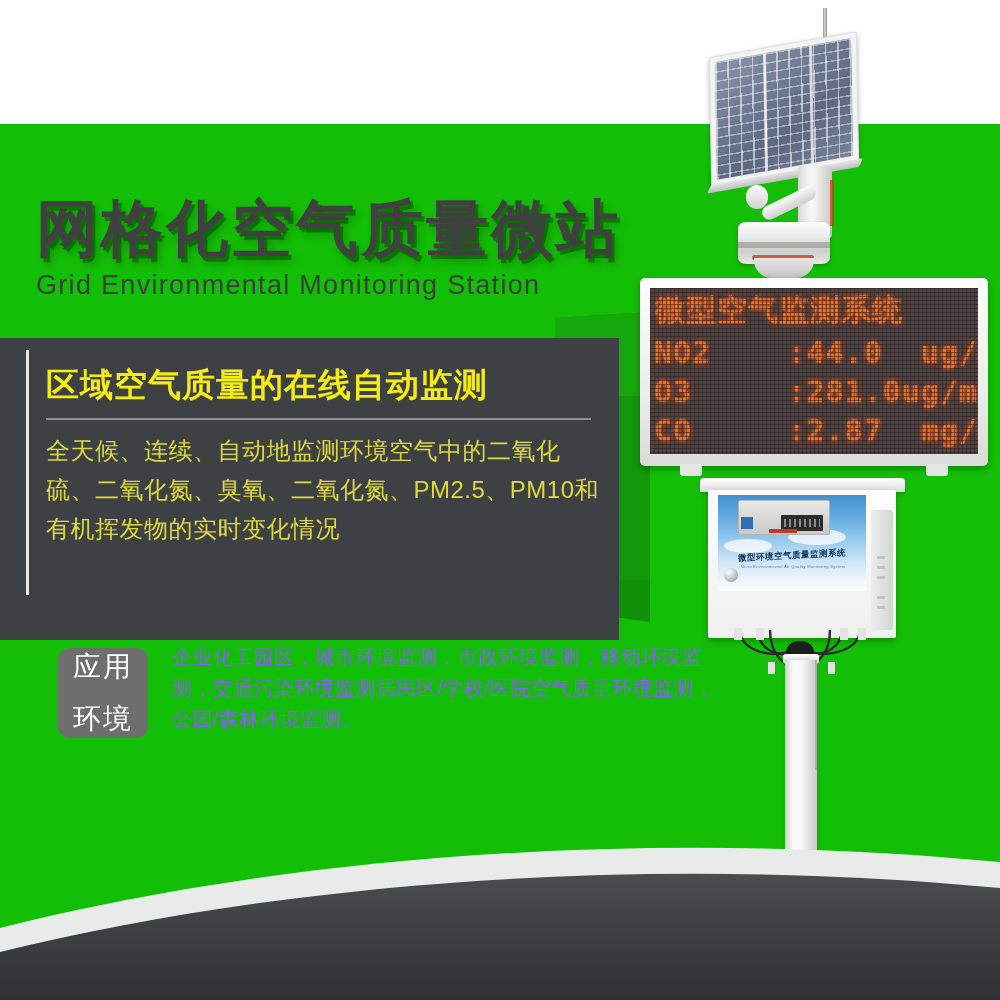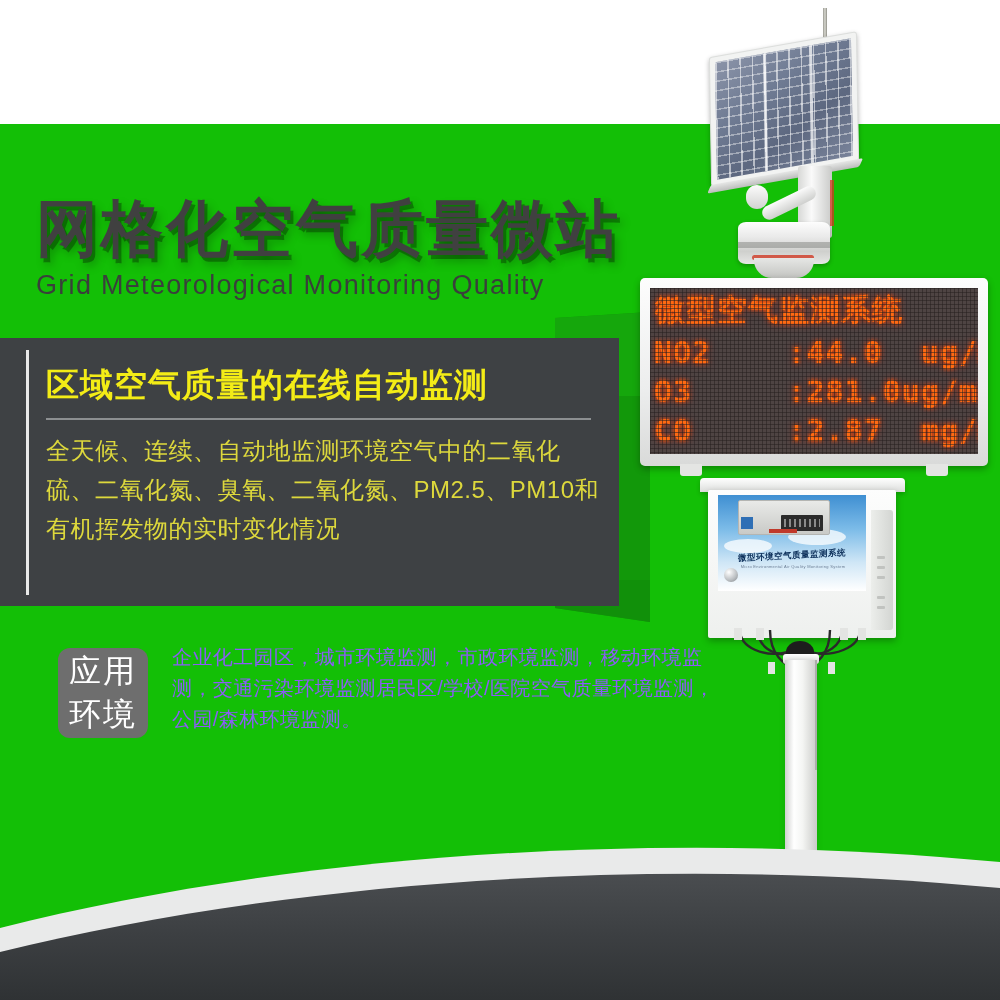--- a/index.html
+++ b/index.html
@@ -30,40 +30,40 @@
     text-shadow:3px 4px 0 rgba(0,0,0,.30), 5px 7px 10px rgba(0,0,0,.25);
     white-space:nowrap;
   }
   .sub-title{
     margin-top:8px;
     font-size:27px;color:#3a3f3c;letter-spacing:1.3px;white-space:nowrap;
   }
 
   
   .dark-panel{
-    position:absolute;left:0;top:338px;width:619px;height:268px;
+    position:absolute;left:0;top:338px;width:619px;height:302px;
     background:#3e4144;
   }
   .panel-rule-v{position:absolute;left:26px;top:12px;width:3px;height:245px;background:#e9e9e9;}
   .panel-head{
     position:absolute;left:46px;top:25px;width:556px;
     font-size:33px;font-weight:bold;color:#f3ec16;letter-spacing:1px;white-space:nowrap;
   }
   .panel-rule-h{position:absolute;left:46px;top:80px;width:545px;height:2px;background:#8c8f91;}
   .panel-body{
     position:absolute;left:46px;top:94px;width:562px;
     font-size:24px;line-height:1.62;color:#ddd83c;letter-spacing:.5px;
   }
 
   
   .app-badge{
     position:absolute;left:58px;top:648px;width:90px;height:90px;
     background:#6e6e6e;border-radius:12px;
-    display:flex;flex-direction:column;align-items:center;justify-content:center;
-    color:#ffffff;font-size:32px;line-height:1.35;letter-spacing:2px;
+    display:flex;flex-direction:column;align-items:center;justify-content:space-between;
+    color:#ffffff;font-size:28px;line-height:1.35;letter-spacing:2px;
   }
   .app-text{
     position:absolute;left:172px;top:642px;width:545px;
     font-size:20px;line-height:1.56;color:#8b5cf6;letter-spacing:.4px;
   }
 
   
   .device{position:absolute;left:620px;top:0;width:380px;height:960px;}
 
   
@@ -208,21 +208,21 @@
   <div class="ribbon">
     <svg width="500" height="330" viewBox="0 0 500 330">
       <polygon points="55,18 150,12 150,322 55,308" fill="#12980a"></polygon>
       <polygon points="55,18 150,12 150,96 55,96" fill="#15a70c"></polygon>
       <polygon points="55,280 150,280 150,322 55,308" fill="#11900a"></polygon>
     </svg>
   </div>
 
   <div class="title-block">
     <div class="main-title">网格化空气质量微站</div>
-    <div class="sub-title">Grid Meteorological Monitoring Quality</div>
+    <div class="sub-title">Grid Environmental Monitoring Station</div>
   </div>
 
   <div class="dark-panel">
     <div class="panel-rule-v"></div>
     <div class="panel-head">区域空气质量的在线自动监测</div>
     <div class="panel-rule-h"></div>
     <div class="panel-body">全天候、连续、自动地监测环境空气中的二氧化硫、二氧化氮、臭氧、二氧化氮、PM2.5、PM10和有机挥发物的实时变化情况</div>
   </div>
 
   <div class="app-badge">

